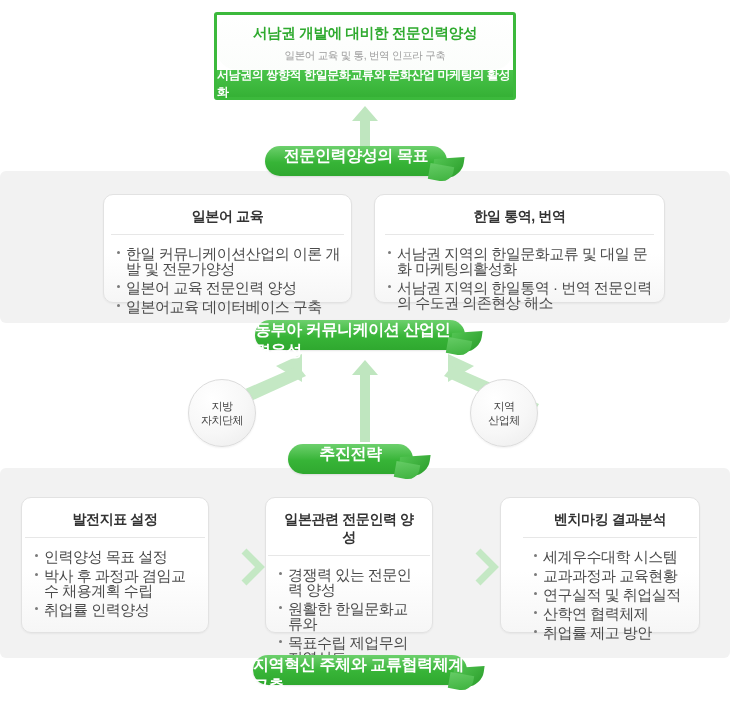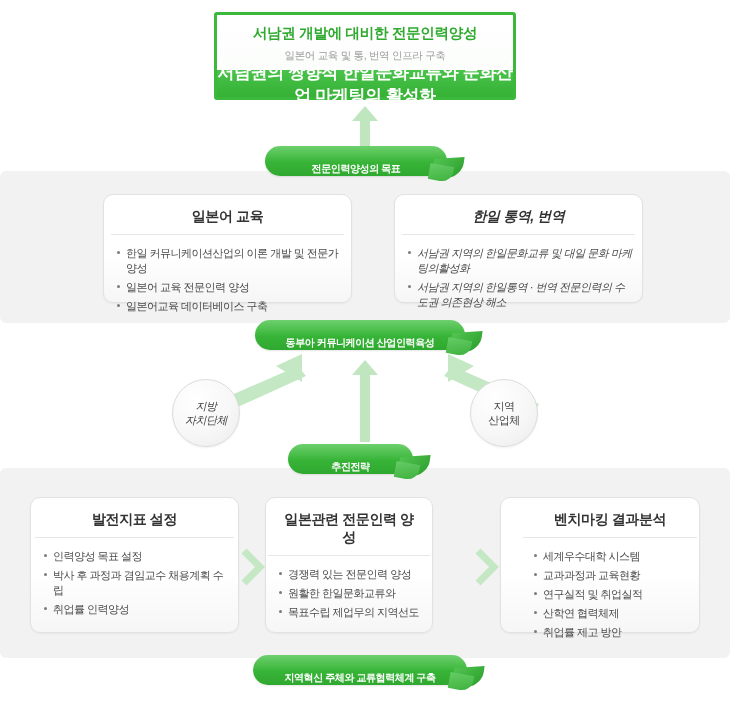--- a/index.html
+++ b/index.html
@@ -39,22 +39,22 @@
   #goal-title{
     font-size:14.5px;font-weight:bold;color:#2faa2f;letter-spacing:-0.3px;
     line-height:18px;
   }
   #goal-sub{
     font-size:10.5px;color:#9b9b9b;letter-spacing:-0.3px;margin-top:7px;line-height:13px;
   }
   #goal-bar{
     height:27px;
     background:linear-gradient(#49c34a,#35b135);
-    color:#ffffff;font-size:17px;font-weight:bold;letter-spacing:-0.4px;
-    display:flex;align-items:center;justify-content:center;text-align:center;
+    color:#ffffff;font-size:12px;font-weight:bold;letter-spacing:-0.4px;
+    display:flex;align-items:center;justify-content:center;
   }
   .arrow-wrap{position:absolute;}
   .arrow-head{
     position:absolute;left:0;top:0;
     width:0;height:0;
     border-left:13px solid transparent;
     border-right:13px solid transparent;
     border-bottom:15px solid #bfe6bf;
   }
   .arrow-stem{
@@ -62,22 +62,22 @@
     background:#bfe6bf;
   }
 
   
   .ribbon{
     position:absolute;
     height:30px;
     border-radius:15px 15px 15px 15px;
     background:linear-gradient(#6dd06d,#37b437 55%,#2fa82f);
     color:#ffffff;
-    font-size:10px;font-weight:bold;letter-spacing:-0.4px;
-    display:flex;align-items:flex-end;justify-content:center;
+    font-size:16px;font-weight:bold;letter-spacing:-0.4px;
+    display:flex;align-items:flex-start;justify-content:center;
     box-shadow:0 1px 2px rgba(0,0,0,0.10);
     z-index:5;
   }
   .ribbon .fold{
     position:absolute;right:-16px;bottom:-2px;
     width:30px;height:20px;
     background:linear-gradient(135deg,#52c452,#2b9e2b);
     border-radius:0 0 14px 0;
     transform:skewX(-12deg) rotate(-4deg);
     z-index:-1;
@@ -105,21 +105,21 @@
     text-align:center;
     font-size:14px;font-weight:bold;color:#333333;letter-spacing:-0.4px;
     border-bottom:1px solid #e7e7e7;
     width:86%;
     margin-left:auto;margin-right:auto;
   }
   .card ul{
     margin:0;padding:9px 0 0 0;list-style:none;
   }
   .card li{
-    font-size:11px;color:#4a4a4a;letter-spacing:-0.5px;
+    font-size:15px;color:#4a4a4a;letter-spacing:-0.5px;
     line-height:15px;
     padding:2px 10px 2px 22px;
     position:relative;
   }
   .card li .bullet{
     position:absolute;left:13px;top:7px;
     width:3px;height:3px;background:#7a7a7a;border-radius:50%;
   }
 
   
@@ -176,21 +176,21 @@
 
   <div class="card" style="left:103px;top:194px;width:249px;height:109px;">
     <h3>일본어 교육</h3>
     <ul>
       <li><span class="bullet"></span><span>한일 커뮤니케이션산업의 이론 개발 및 전문가양성</span></li>
       <li><span class="bullet"></span><span>일본어 교육 전문인력 양성</span></li>
       <li><span class="bullet"></span><span>일본어교육 데이터베이스 구축</span></li>
     </ul>
   </div>
 
-  <div class="card" style="left:394px;top:194px;width:249px;height:109px;font-style:italic;">
+  <div class="card" style="left:374px;top:194px;width:291px;height:109px;">
     <h3>한일 통역, 번역</h3>
     <ul>
       <li><span class="bullet"></span><span>서남권 지역의 한일문화교류 및 대일 문화 마케팅의활성화</span></li>
       <li><span class="bullet"></span><span>서남권 지역의 한일통역 · 번역 전문인력의 수도권 의존현상 해소</span></li>
     </ul>
   </div>
 
   <div class="ribbon" style="left:255px;top:320px;width:210px;">
     <span class="fold"></span>
     <span class="fold2"></span>
@@ -209,39 +209,39 @@
     </g>
   </svg>
 
   <svg class="diag" style="left:432px;top:352px;" width="120" height="66" viewBox="0 0 120 66">
     <g fill="#c4e8c4">
       <polygon points="16,2 16,30 42,14"></polygon>
       <polygon points="20,14 12,24 100,64 107,52"></polygon>
     </g>
   </svg>
 
-  <div class="circle" style="left:172px;top:379px;font-style:italic;">
+  <div class="circle" style="left:188px;top:379px;">
     <span>지방</span>
     <span>자치단체</span>
   </div>
 
   <div class="circle" style="left:470px;top:379px;">
     <span>지역</span>
     <span>산업체</span>
   </div>
 
   <div class="gray-panel" style="left:0px;top:468px;width:730px;height:190px;"></div>
 
   <div class="ribbon" style="left:288px;top:444px;width:125px;">
     <span class="fold"></span>
     <span class="fold2"></span>
     <span>추진전략</span>
   </div>
 
-  <div class="card" style="left:30px;top:497px;width:209px;height:136px;">
+  <div class="card" style="left:21px;top:497px;width:188px;height:136px;">
     <h3>발전지표 설정</h3>
     <ul>
       <li><span class="bullet"></span><span>인력양성 목표 설정</span></li>
       <li><span class="bullet"></span><span>박사 후 과정과 겸임교수 채용계획 수립</span></li>
       <li><span class="bullet"></span><span>취업률 인력양성</span></li>
     </ul>
   </div>
 
   <svg class="chevron" style="left:240px;top:547px;" width="26" height="40" viewBox="0 0 26 40">
     <polyline points="4,4 20,20 4,36" fill="none" stroke="#c4e8c4" stroke-width="7" stroke-linecap="butt" stroke-linejoin="miter"></polyline>

